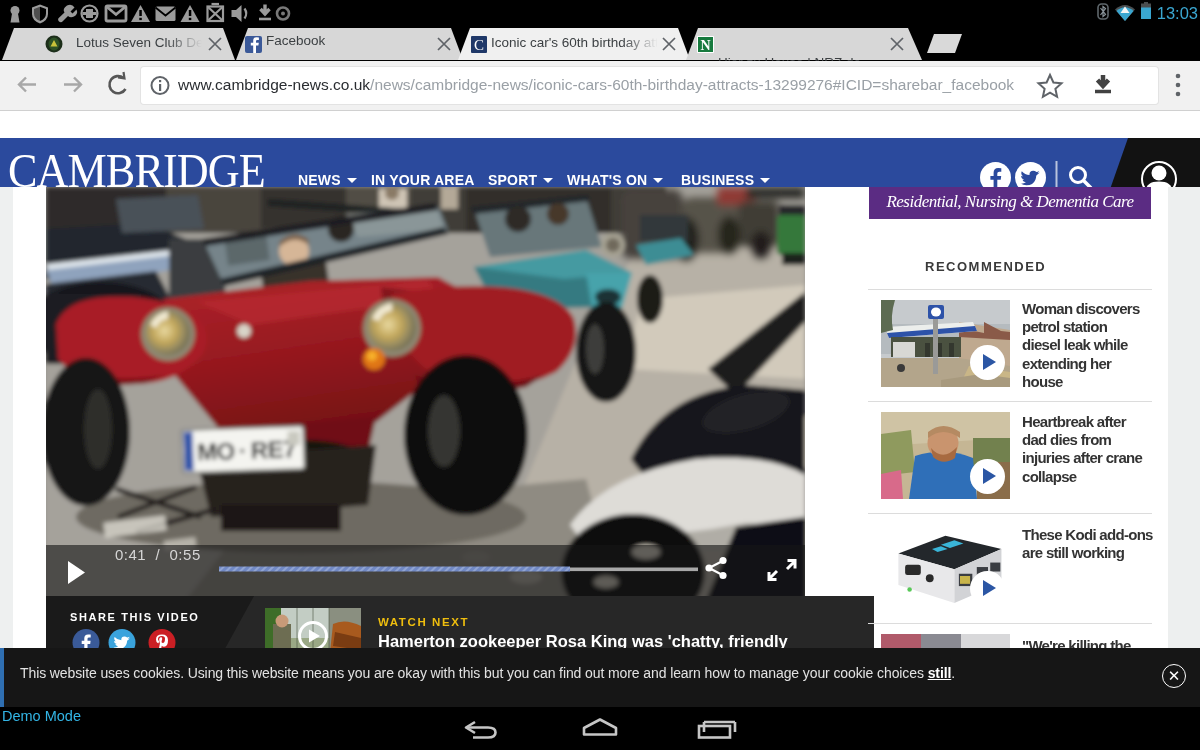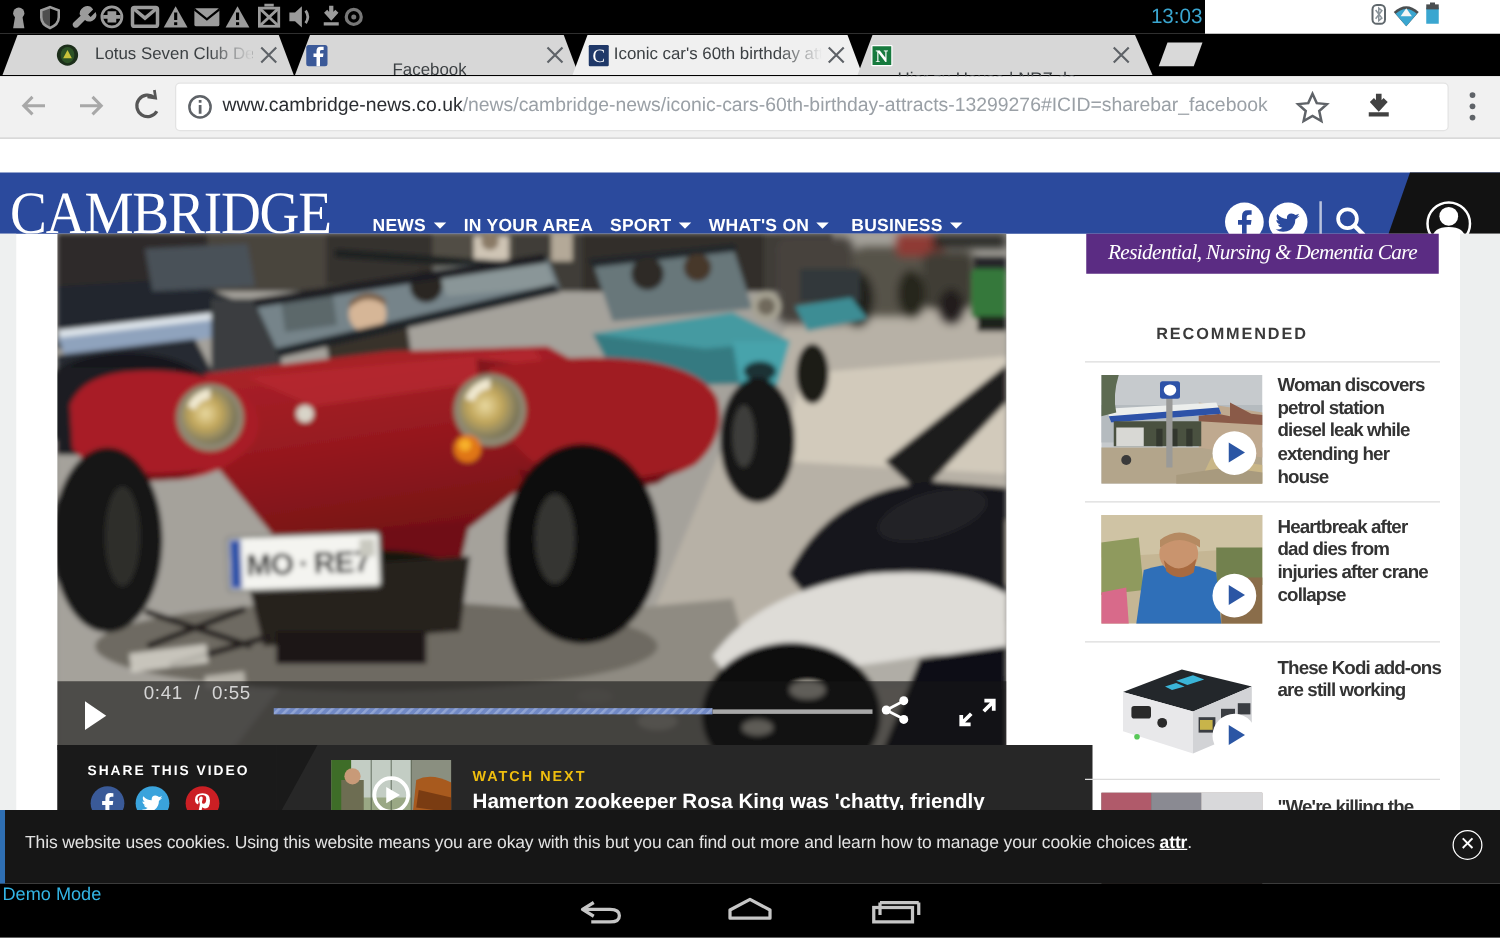--- a/index.html
+++ b/index.html
@@ -1,19 +1,19 @@
 <!DOCTYPE html>
 <html><head>
 <meta charset="utf-8">
 <style>
   html,body{margin:0;padding:0;background:#000;}
   #screen{position:relative;width:1200px;height:750px;overflow:hidden;background:#fff;font-family:"Liberation Sans",sans-serif;}
   .abs{position:absolute;}
   
-  #statusbar{left:0;top:0;width:964px;height:27px;background:#000;}
+  #statusbar{left:0;top:0;width:1200px;height:27px;background:#000;}
   #clock{right:2px;top:3.5px;color:#3aa6d0;font-size:16.5px;font-weight:400;letter-spacing:0px;}
   
   #tabbar{left:0;top:27px;width:1200px;height:34px;background:#000;}
   .tabtxt{position:absolute;top:8px;font-size:13.5px;color:#3c4043;white-space:nowrap;overflow:hidden;}
   
   #urlbar{left:0;top:61px;width:1200px;height:49px;background:#f1f1f1;border-bottom:1px solid #d0d0d0;}
   #urlfield{position:absolute;left:141px;top:6px;width:1017px;height:37px;background:#fff;border-radius:3px;box-shadow:0 0 0 1px #e3e3e3;text-decoration:underline;}
   #urltext{position:absolute;left:37px;top:9px;font-size:15.5px;color:#9aa0a6;white-space:nowrap;}
   #urltext b{color:#2a2d31;font-weight:400;}
   
@@ -146,21 +146,21 @@
     <text x="705.5" y="22.5" font-family="Liberation Serif,serif" font-size="14" font-weight="bold" fill="#fff" text-anchor="middle">N</text>
 
     <g stroke="#5f6368" stroke-width="1.7" fill="none">
       <path d="M209,11 L221,23 M221,11 L209,23"></path>
       <path d="M438,11 L450,23 M450,11 L438,23"></path>
       <path d="M663,11 L675,23 M675,11 L663,23"></path>
       <path d="M891,11 L903,23 M903,11 L891,23"></path>
     </g>
   </svg>
   <div class="tabtxt" style="left:76px;top:35px;width:126px;">Lotus Seven Club Deutschlan</div>
-  <div class="tabtxt" style="left:266px;top:48px;margin-left:48px;">Facebook</div>
+  <div class="tabtxt" style="left:266px;top:33px;">Facebook</div>
   <div class="tabtxt" style="left:491px;top:35px;width:166px;">Iconic car's 60th birthday attr</div>
   <div class="tabtxt" style="left:718px;top:35px;margin-top:20px;">Hier zu Hause | NRZ.de</div>
   <div class="abs" style="left:166px;top:36px;width:36px;height:20px;background:linear-gradient(to right,rgba(215,215,215,0),#d7d7d7);"></div>
   <div class="abs" style="left:622px;top:36px;width:36px;height:20px;background:linear-gradient(to right,rgba(240,240,240,0),#f0f0f0);"></div>
 
   <div class="abs" id="urlbar">
     <svg width="140" height="49">
       <g fill="none" stroke="#a8a8a8" stroke-width="2.4">
         <path d="M20 23.5 L36 23.5 M26 16.5 L19 23.5 L26 30.5"></path>
         <path d="M64 23.5 L80 23.5 M74 16.5 L81 23.5 L74 30.5"></path>
@@ -509,21 +509,21 @@
       <rect width="129" height="87" fill="#6a5a50"></rect>
       <rect x="0" y="0" width="40" height="30" fill="#b05a6a"></rect>
       <rect x="40" y="0" width="40" height="30" fill="#8a8a92"></rect>
       <rect x="80" y="0" width="49" height="30" fill="#d8d8da"></rect>
     </svg>
     <div class="shead" style="top:450px;">"We're killing the</div>
   </div>
 
   <div class="abs" id="cookie">
     <div class="stripe"></div>
-    <div id="cookietext">This website uses cookies. Using this website means you are okay with this but you can find out more and learn how to manage your cookie choices <b>attr</b>.</div>
+    <div id="cookietext">This website uses cookies. Using this website means you are okay with this but you can find out more and learn how to manage your cookie choices <b>still</b>.</div>
   </div>
   <div class="abs" id="cclose">✕</div>
 
   <div class="abs" id="navbar">
     <div id="demomode">Demo Mode</div>
     <svg width="300" height="43" style="position:absolute;left:455px;top:0">
       <g stroke="#c6c6c6" stroke-width="2.6" fill="none">
         <path d="M20 15 L11 20.5 L20 26" stroke-linejoin="round"></path>
         <path d="M11.5 20.5 L33 20.5 Q40.5 20.5 40.5 25.5 Q40.5 30.5 33 30.5 L18 30.5"></path>
         <path d="M129 27.5 L129 21 L145 12.5 L161 21 L161 27.5 Z" stroke-linejoin="round"></path>

